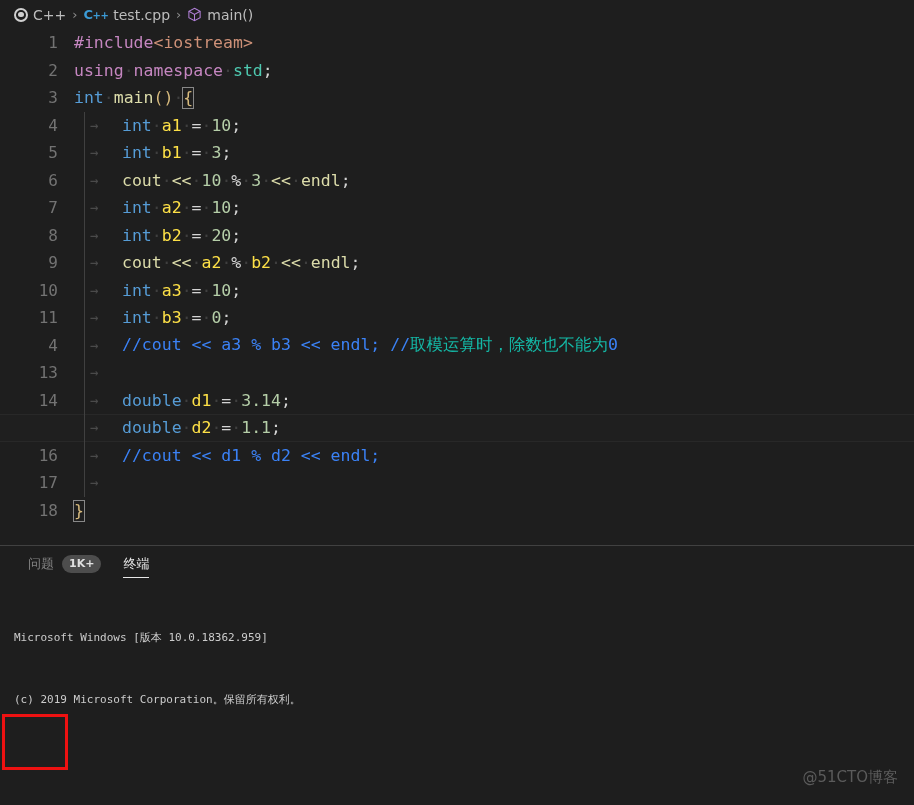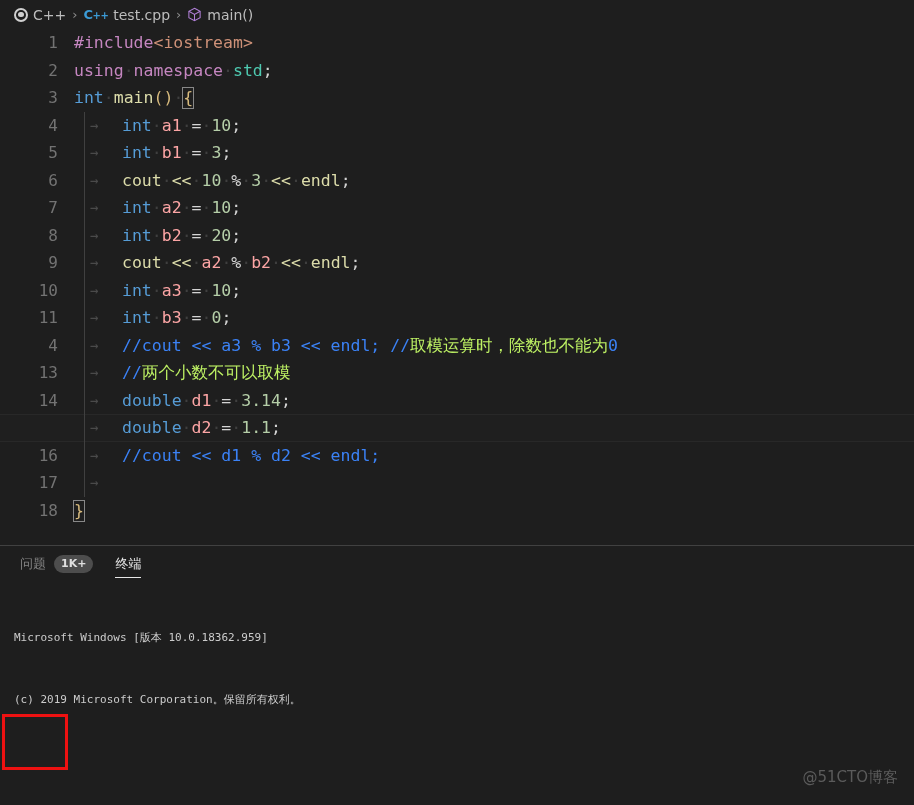--- a/index.html
+++ b/index.html
@@ -127,27 +127,27 @@
     pointer-events: none;
     user-select: none;
   }
   
   .t-key   { color: #c586c0; }
   .t-type  { color: #569cd6; }
   .t-cls   { color: #4ec9b0; }
   .t-str   { color: #ce9178; }
   .t-fn    { color: #dcdcaa; }
   .t-num   { color: #b5cea8; }
-  .t-var   { color: #fca5a5; }
+  .t-var   { color: #fde047; }
   .t-op    { color: #d4d4d4; }
   .t-punc  { color: #d4d4d4; }
   .t-com   { color: #3b82f6; }
   .t-brk   { color: #d7ba7d; }
   .t-ws    { color: #3f3f3f; }
-  .t-cn    { font-family: Liberation Serif, serif; color: #bef264; }
+  .t-cn    { font-family: Liberation Mono, monospace; color: #14b8a6; }
   .brmatch {
     outline: 1px solid #888;
     background: transparent;
     display: inline-block;
     line-height: 20px;
   }
 
   
   .panel-div {
     flex: 0 0 1px;
@@ -162,20 +162,21 @@
     flex-direction: column;
     overflow: hidden;
   }
   .panel-tabs {
     height: 35px;
     flex: 0 0 35px;
     display: flex;
     align-items: flex-start;
     padding-left: 20px;
     gap: 0px;
+    margin-left: 8px;
   }
   .ptab {
     position: relative;
     height: 35px;
     display: inline-flex;
     align-items: center;
     font-size: 13px;
     color: #848484;
     margin-right: 22px;
     cursor: pointer;
@@ -266,21 +267,21 @@
         <div class="code-line"><div class="ln">3</div><div class="code" style="padding-left: 6px;"><span class="t-type">int</span><span class="t-ws">·</span><span class="t-fn">main</span><span class="t-brk">()</span><span class="t-ws">·</span><span class="t-brk brmatch">{</span></div></div>
         <div class="code-line"><div class="guide" style="top: 0px; height: 27.5px;"></div><div class="tabarrow">→</div><div class="ln">4</div><div class="code" style="padding-left: 54px;"><span class="t-type">int</span><span class="t-ws">·</span><span class="t-var">a1</span><span class="t-ws">·</span><span class="t-op">=</span><span class="t-ws">·</span><span class="t-num">10</span><span class="t-punc">;</span></div></div>
         <div class="code-line"><div class="guide" style="top: 0px; height: 27.5px;"></div><div class="tabarrow">→</div><div class="ln">5</div><div class="code" style="padding-left: 54px;"><span class="t-type">int</span><span class="t-ws">·</span><span class="t-var">b1</span><span class="t-ws">·</span><span class="t-op">=</span><span class="t-ws">·</span><span class="t-num">3</span><span class="t-punc">;</span></div></div>
         <div class="code-line"><div class="guide" style="top: 0px; height: 27.5px;"></div><div class="tabarrow">→</div><div class="ln">6</div><div class="code" style="padding-left: 54px;"><span class="t-fn">cout</span><span class="t-ws">·</span><span class="t-fn">&lt;&lt;</span><span class="t-ws">·</span><span class="t-num">10</span><span class="t-ws">·</span><span class="t-op">%</span><span class="t-ws">·</span><span class="t-num">3</span><span class="t-ws">·</span><span class="t-fn">&lt;&lt;</span><span class="t-ws">·</span><span class="t-fn">endl</span><span class="t-punc">;</span></div></div>
         <div class="code-line"><div class="guide" style="top: 0px; height: 27.5px;"></div><div class="tabarrow">→</div><div class="ln">7</div><div class="code" style="padding-left: 54px;"><span class="t-type">int</span><span class="t-ws">·</span><span class="t-var">a2</span><span class="t-ws">·</span><span class="t-op">=</span><span class="t-ws">·</span><span class="t-num">10</span><span class="t-punc">;</span></div></div>
         <div class="code-line"><div class="guide" style="top: 0px; height: 27.5px;"></div><div class="tabarrow">→</div><div class="ln">8</div><div class="code" style="padding-left: 54px;"><span class="t-type">int</span><span class="t-ws">·</span><span class="t-var">b2</span><span class="t-ws">·</span><span class="t-op">=</span><span class="t-ws">·</span><span class="t-num">20</span><span class="t-punc">;</span></div></div>
         <div class="code-line"><div class="guide" style="top: 0px; height: 27.5px;"></div><div class="tabarrow">→</div><div class="ln">9</div><div class="code" style="padding-left: 54px;"><span class="t-fn">cout</span><span class="t-ws">·</span><span class="t-fn">&lt;&lt;</span><span class="t-ws">·</span><span class="t-var">a2</span><span class="t-ws">·</span><span class="t-op">%</span><span class="t-ws">·</span><span class="t-var">b2</span><span class="t-ws">·</span><span class="t-fn">&lt;&lt;</span><span class="t-ws">·</span><span class="t-fn">endl</span><span class="t-punc">;</span></div></div>
         <div class="code-line"><div class="guide" style="top: 0px; height: 27.5px;"></div><div class="tabarrow">→</div><div class="ln">10</div><div class="code" style="padding-left: 54px;"><span class="t-type">int</span><span class="t-ws">·</span><span class="t-var">a3</span><span class="t-ws">·</span><span class="t-op">=</span><span class="t-ws">·</span><span class="t-num">10</span><span class="t-punc">;</span></div></div>
         <div class="code-line"><div class="guide" style="top: 0px; height: 27.5px;"></div><div class="tabarrow">→</div><div class="ln">11</div><div class="code" style="padding-left: 54px;"><span class="t-type">int</span><span class="t-ws">·</span><span class="t-var">b3</span><span class="t-ws">·</span><span class="t-op">=</span><span class="t-ws">·</span><span class="t-num">0</span><span class="t-punc">;</span></div></div>
         <div class="code-line"><div class="guide" style="top: 0px; height: 27.5px;"></div><div class="tabarrow">→</div><div class="ln">4</div><div class="code" style="padding-left: 54px;"><span class="t-com">//cout &lt;&lt; a3 % b3 &lt;&lt; endl; //</span><span class="t-cn">取模运算时，除数也不能为</span><span class="t-com">0</span></div></div>
-        <div class="code-line"><div class="guide" style="top: 0px; height: 27.5px;"></div><div class="tabarrow">→</div><div class="ln">13</div><div class="code" style="padding-left: 54px;"><span class="t-com">//</span><span class="t-cn">两个小数不可以取模</span></div></div>
+        <div class="code-line"><div class="guide" style="top: 0px; height: 27.5px;"></div><div class="tabarrow">→</div><div class="ln">13</div></div>
         <div class="code-line"><div class="guide" style="top: 0px; height: 27.5px;"></div><div class="tabarrow">→</div><div class="ln">14</div><div class="code" style="padding-left: 54px;"><span class="t-type">double</span><span class="t-ws">·</span><span class="t-var">d1</span><span class="t-ws">·</span><span class="t-op">=</span><span class="t-ws">·</span><span class="t-num">3.14</span><span class="t-punc">;</span></div></div>
         <div class="code-line active"><div class="line-hl"></div><div class="guide" style="top: 0px; height: 27.5px;"></div><div class="tabarrow">→</div><div class="ln">15</div><div class="code" style="padding-left: 54px;"><span class="t-type">double</span><span class="t-ws">·</span><span class="t-var">d2</span><span class="t-ws">·</span><span class="t-op">=</span><span class="t-ws">·</span><span class="t-num">1.1</span><span class="t-punc">;</span></div></div>
         <div class="code-line"><div class="guide" style="top: 0px; height: 27.5px;"></div><div class="tabarrow">→</div><div class="ln">16</div><div class="code" style="padding-left: 54px;"><span class="t-com">//cout &lt;&lt; d1 % d2 &lt;&lt; endl;</span></div></div>
         <div class="code-line"><div class="guide" style="top: 0px; height: 27.5px;"></div><div class="tabarrow">→</div><div class="ln">17</div></div>
         <div class="code-line"><div class="ln">18</div><div class="code" style="padding-left: 6px;"><span class="t-brk brmatch">}</span></div></div>
       </div>
   </div>
 
   <div class="panel-div"></div>
 

